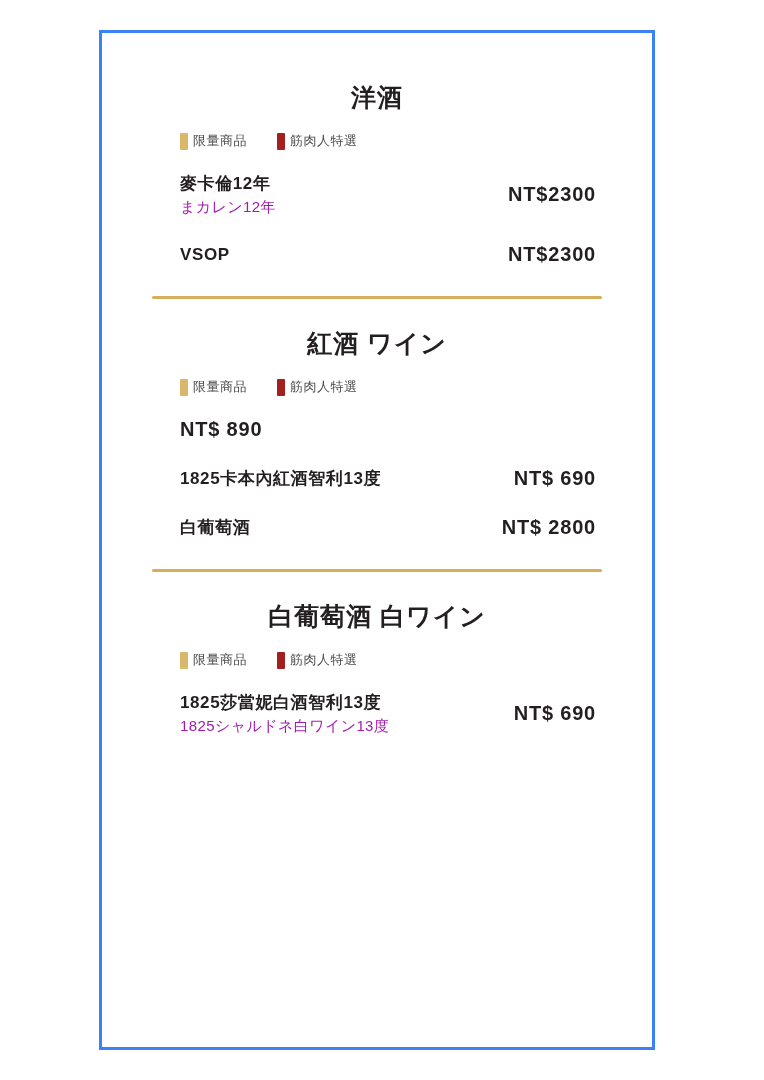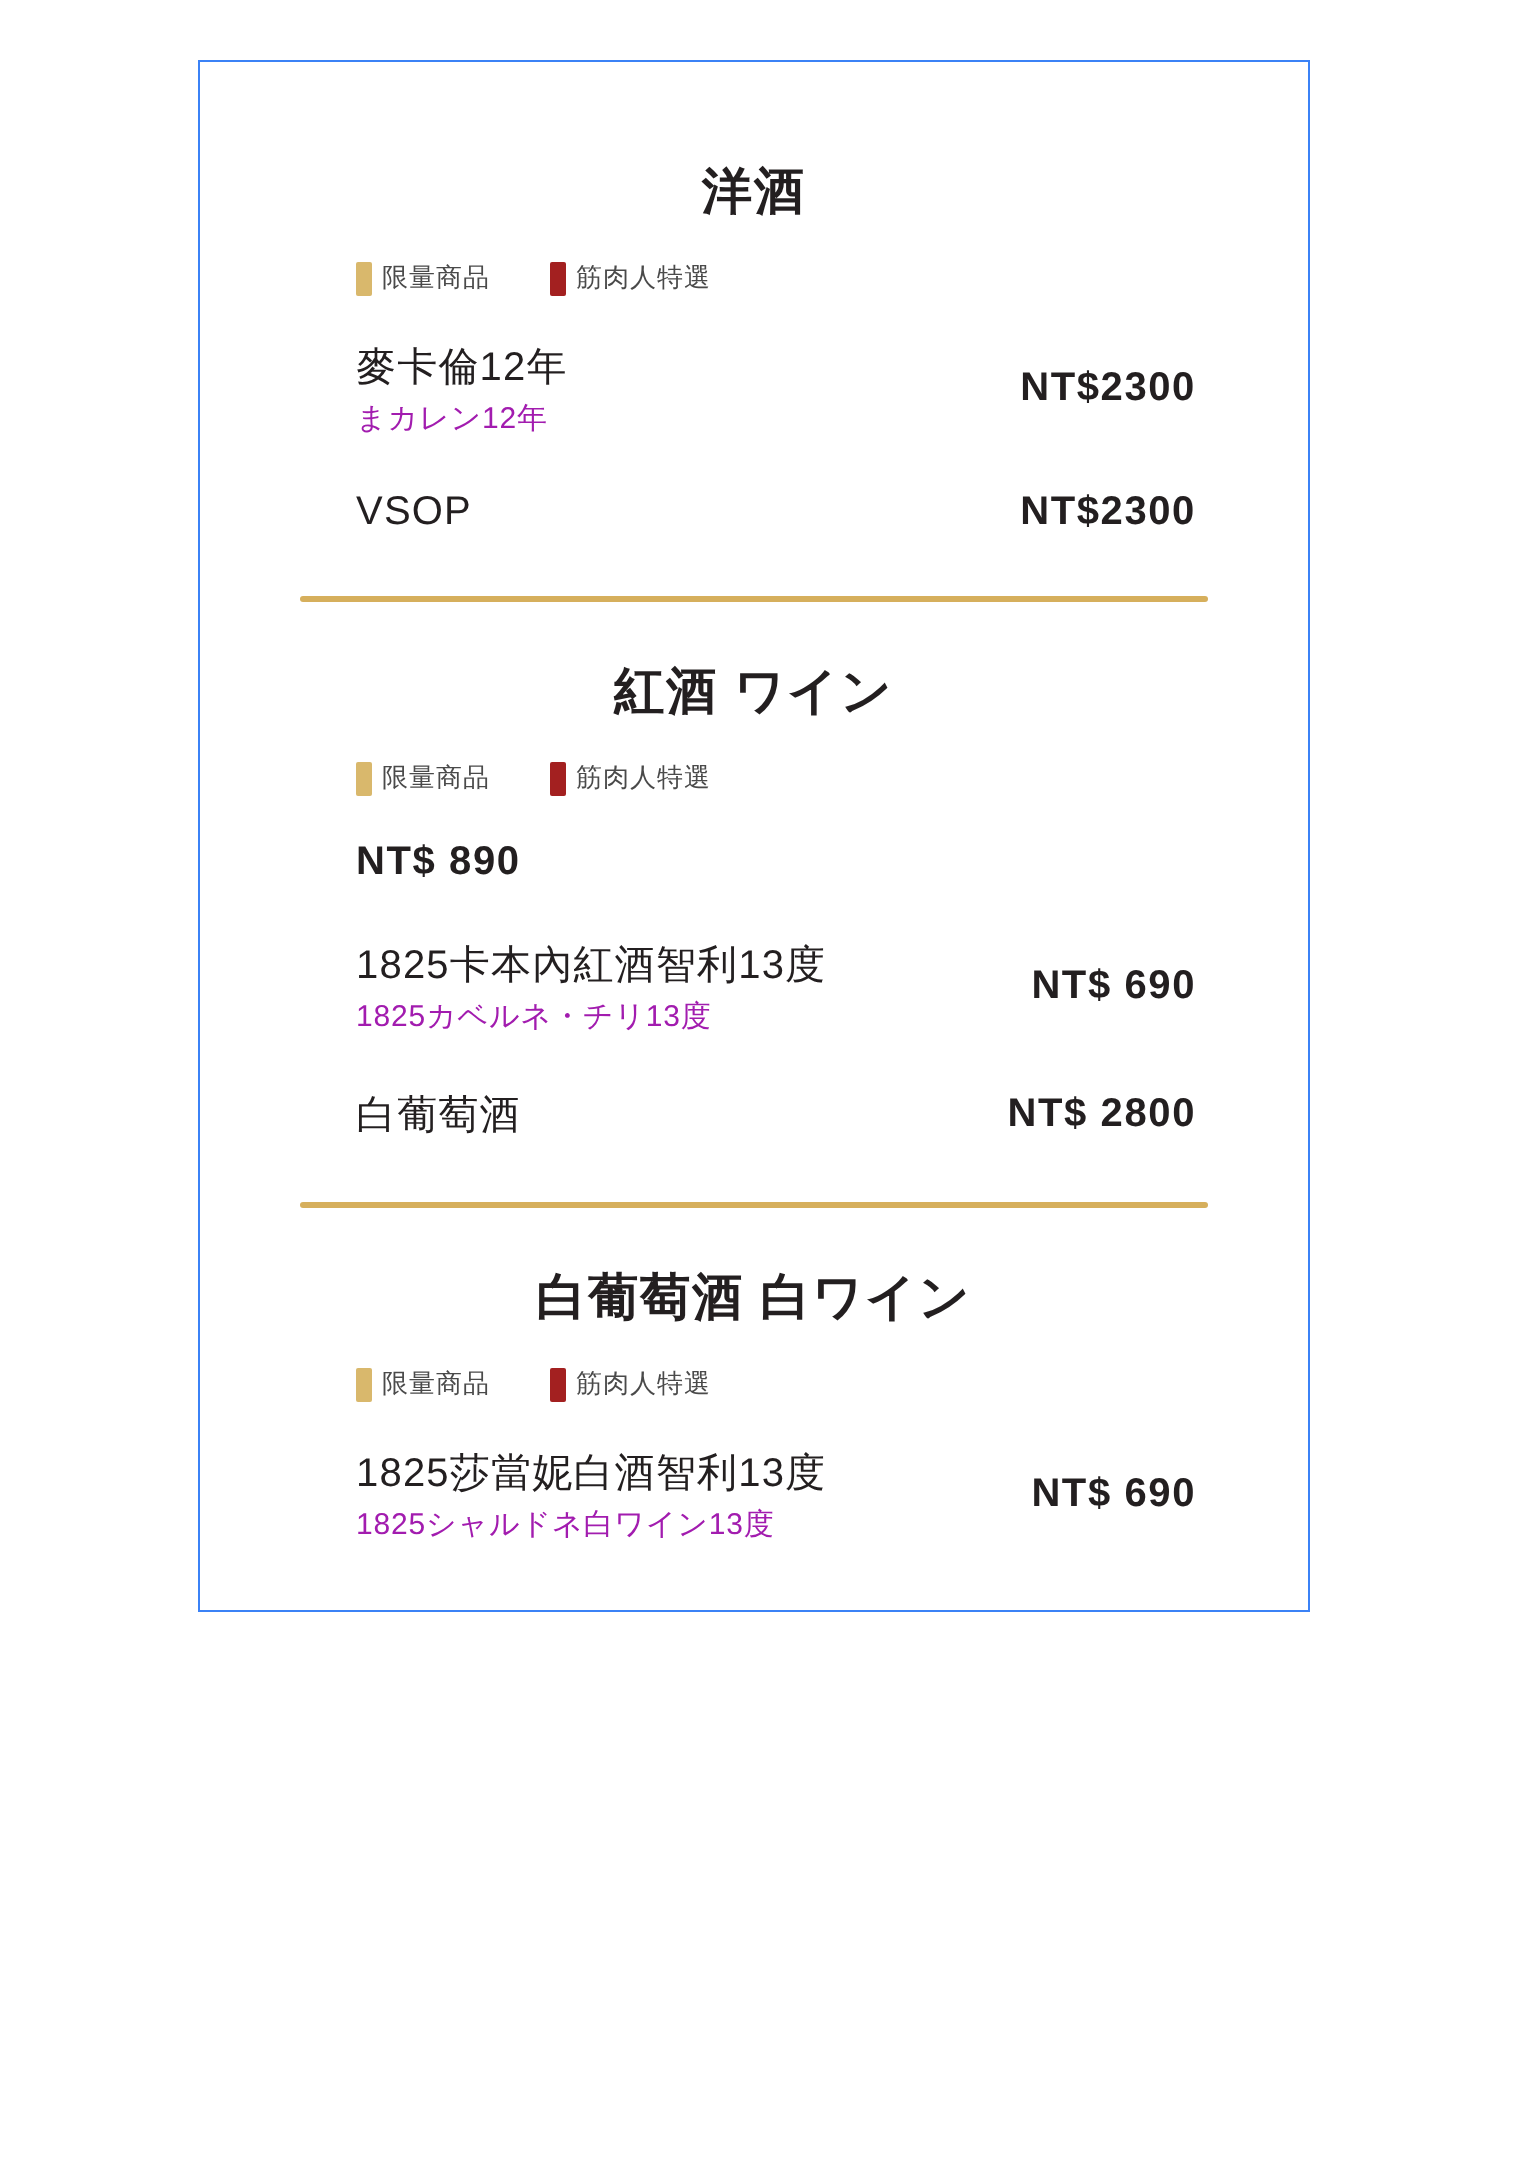--- a/index.html
+++ b/index.html
@@ -12,22 +12,22 @@
     background: #ffffff;
     font-family: "Liberation Sans", "DejaVu Sans", sans-serif;
     color: #231f20;
     overflow: hidden;
   }
   .page {
     position: absolute;
     left: 99px;
     top: 30px;
     width: 556px;
-    height: 776px;
-    border: 1px solid #3b82f6;
+    height: 1020px;
+    border: 3px solid #3b82f6;
     background: #ffffff;
     box-sizing: border-box;
   }
   .inner {
     padding: 48px 44px 0 44px;
   }
   .section {
     margin-bottom: 0;
   }
   .section-title {
@@ -72,22 +72,22 @@
     justify-content: space-between;
     margin-bottom: 26px;
   }
   .item:last-child { margin-bottom: 0; }
   .item-names {
     display: flex;
     flex-direction: column;
     gap: 3px;
   }
   .item-name {
-    font-size: 20px;
-    font-weight: normal;
+    font-size: 17px;
+    font-weight: bold;
     letter-spacing: 0.6px;
     color: #231f20;
     white-space: nowrap;
   }
   .item-sub {
     font-size: 15px;
     font-weight: normal;
     letter-spacing: 0.4px;
     color: #a21caf;
     white-space: nowrap;
@@ -156,21 +156,20 @@
           <span>筋肉人特選</span>
         </div>
       </div>
       <div class="items">
         <div class="item">
           <span class="item-price">NT$ 890</span>
         </div>
         <div class="item">
           <div class="item-names">
             <span class="item-name">1825卡本內紅酒智利13度</span>
-            <span class="item-sub">1825カベルネ・チリ13度</span>
           </div>
           <span class="item-price">NT$ 690</span>
         </div>
         <div class="item">
           <div class="item-names">
             <span class="item-name">白葡萄酒</span>
           </div>
           <span class="item-price">NT$ 2800</span>
         </div>
       </div>

